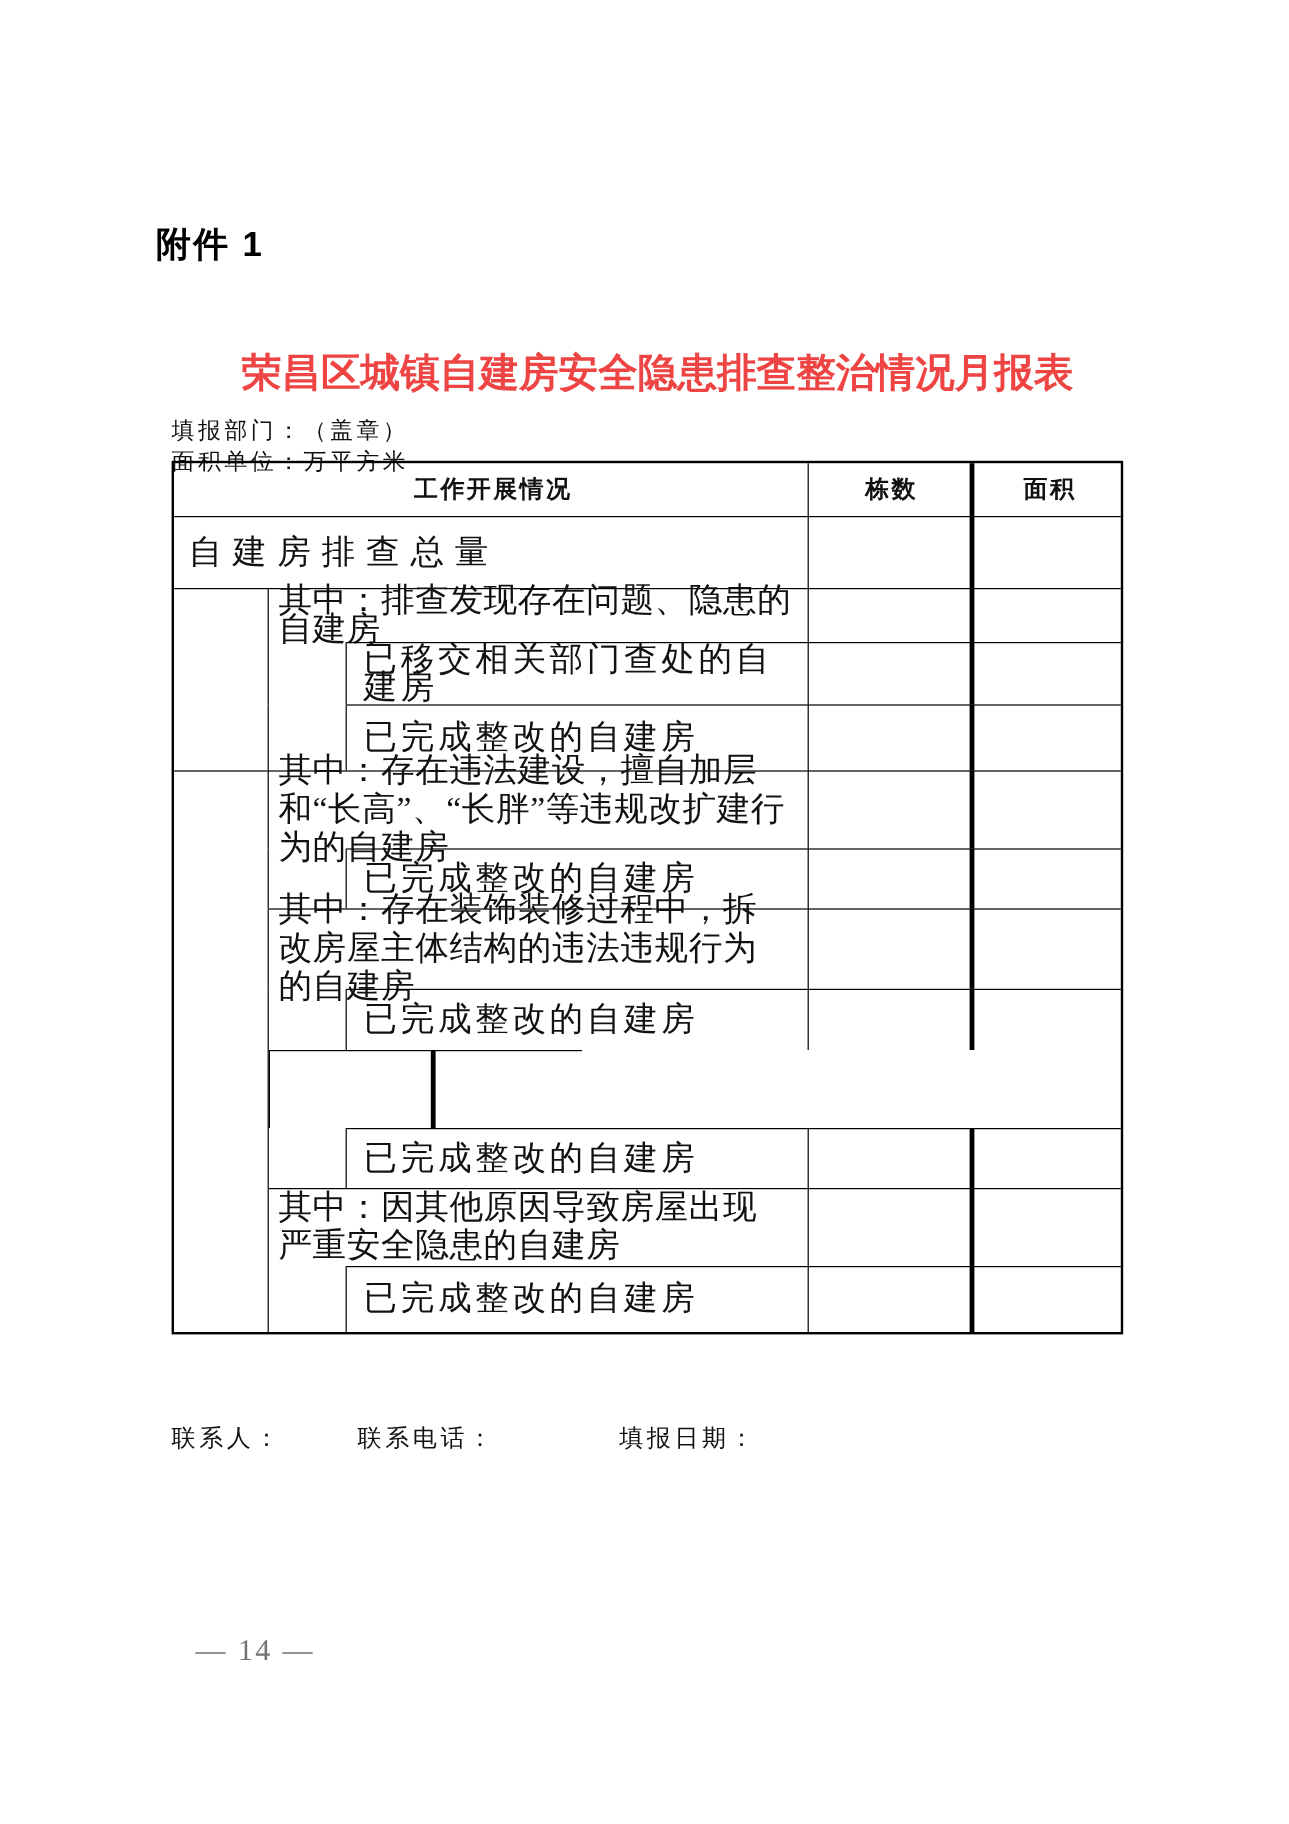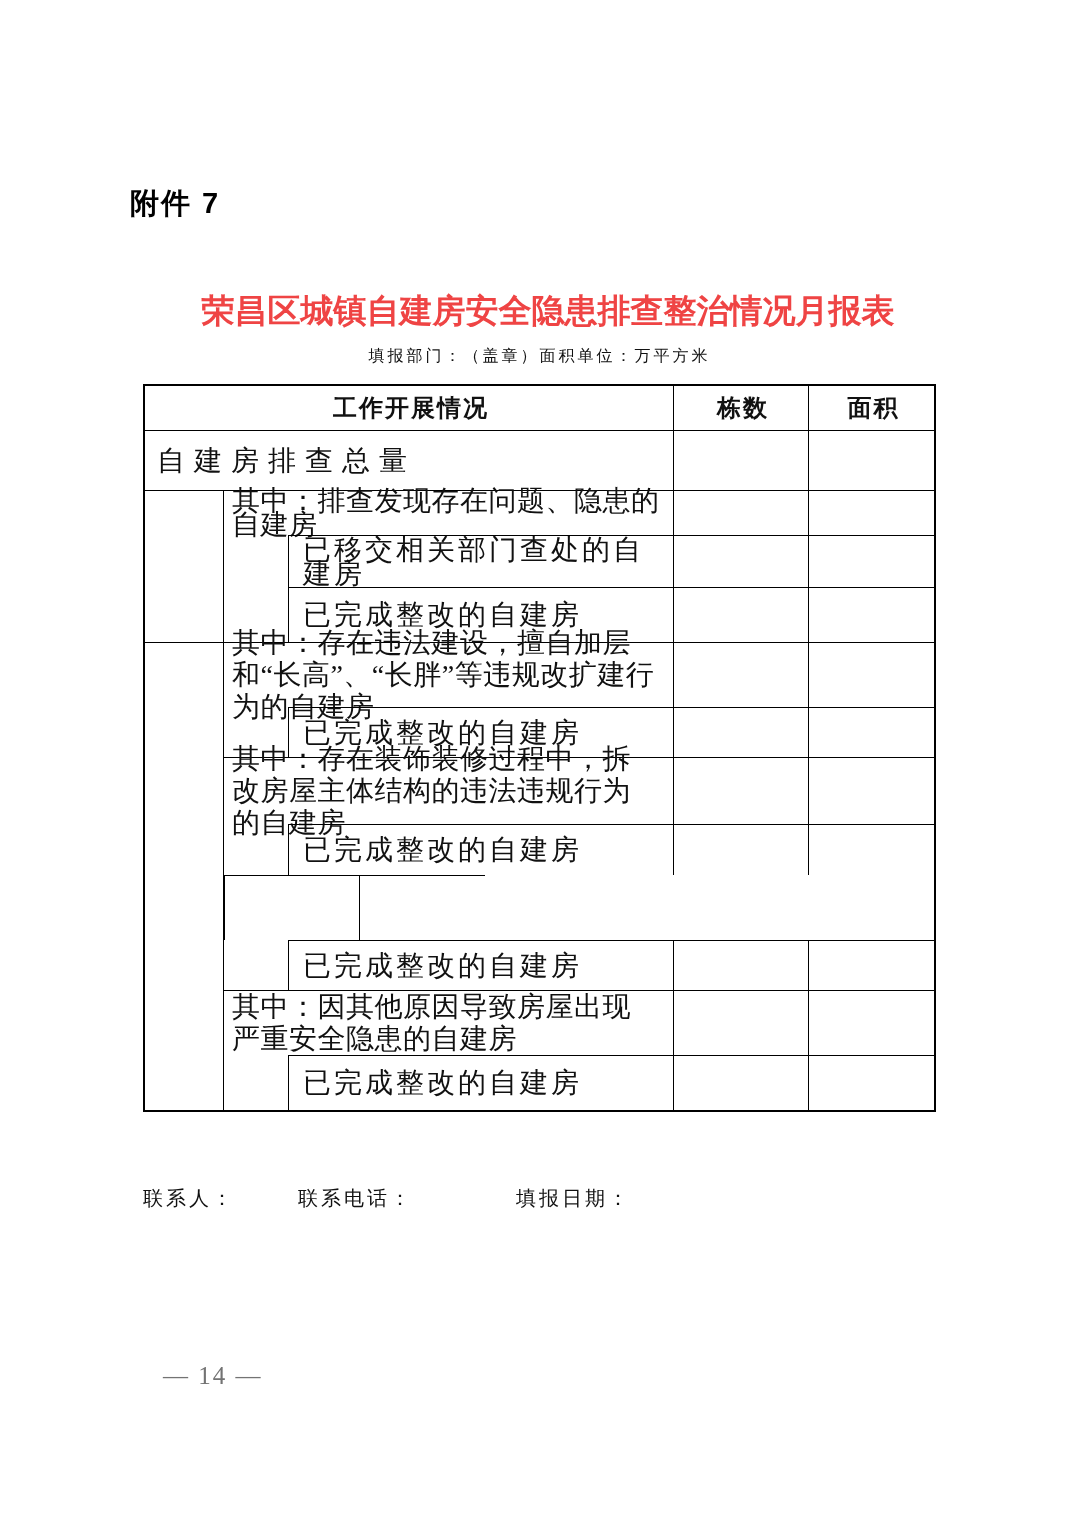--- a/index.html
+++ b/index.html
@@ -13,22 +13,22 @@
     font-family:"Liberation Sans","DejaVu Sans",sans-serif;
     font-weight:bold; font-size:29px; letter-spacing:2px; color:#000;
   }
   .title {
     position:absolute; left:0; top:278px; width:1074px; text-align:center;
     font-family:"Liberation Serif","DejaVu Serif",serif;
     font-weight:bold; font-size:33px; letter-spacing:0px; color:#ef4444; margin:11px;
   }
   .meta {
     position:absolute; left:143px; top:346px; width:793px;
-    display:flex; justify-content:center;
-    font-size:16px; letter-spacing:3px;
+    display:flex; justify-content:flex-end;
+    font-size:19px; letter-spacing:3px;flex-direction:column;
   }
   
   .tbl {
     position:absolute; left:143px; top:384px;
     width:789px; border:2px solid #000;
   }
   .row { display:flex; }
   .cell {
     box-sizing:border-box; display:flex; align-items:center;
     font-size:28px; letter-spacing:0.5px; line-height:24px;
@@ -36,25 +36,25 @@
   .r0{height:44px}.r1{height:60px}.r2{height:45px}.r3{height:52px}
   .r4{height:55px}.r5{height:65px}.r6{height:50px}.r7{height:67px}
   .r8{height:51px}.r9{height:65px}.r10{height:50px}.r11{height:65px}
   .r12{height:55px}
   .s1 { width:79px;  border-right:1px solid #000; }
   .s2 { width:65px;  border-right:1px solid #000; }
   .f  { width:528px; padding-left:12px; }
   .l2 { width:449px; padding-left:8px;  }
   .l3 { width:384px; padding-left:14px; }
   .n1 { width:135px; border-left:1px solid #000; justify-content:center; }
-  .n2 { width:126px; border-left:1px solid #000000; justify-content:center; }
+  .n2 { width:126px; border-left:4px solid #000000; justify-content:center; }
   .bt { border-top:1px solid #000; }
   .hdr {
     font-family:"Liberation Sans","DejaVu Sans",sans-serif;
-    font-weight:bold; font-size:24px; letter-spacing:2px;
+    font-weight:bold; font-size:20px; letter-spacing:2px;
     justify-content:center; padding-left:4px;
   }
   .sp9 { letter-spacing:9px; }
   .sp3 { letter-spacing:3px; }
   .wrap { letter-spacing:0.5px; line-height:32px; padding-right:14px; }
   
   .contacts {
     position:absolute; left:143px; top:1185px;
     font-size:20px; letter-spacing:3px;
   }
@@ -63,21 +63,21 @@
   .pagenum {
     position:absolute; left:163px; top:1362px;
     font-size:25px; letter-spacing:2px; color:#737373;
   }
 </style>
 </head>
 <body>
 
 <div class="page">
 
-  <div class="attachment">附件 7</div>
+  <div class="attachment">附件 1</div>
 
   <h1 class="title">荣昌区城镇自建房安全隐患排查整治情况月报表</h1>
 
   <div class="meta">
     <span>填报部门：（盖章）</span>
     <span>面积单位：万平方米</span>
   </div>
 
   <div class="tbl">
 

